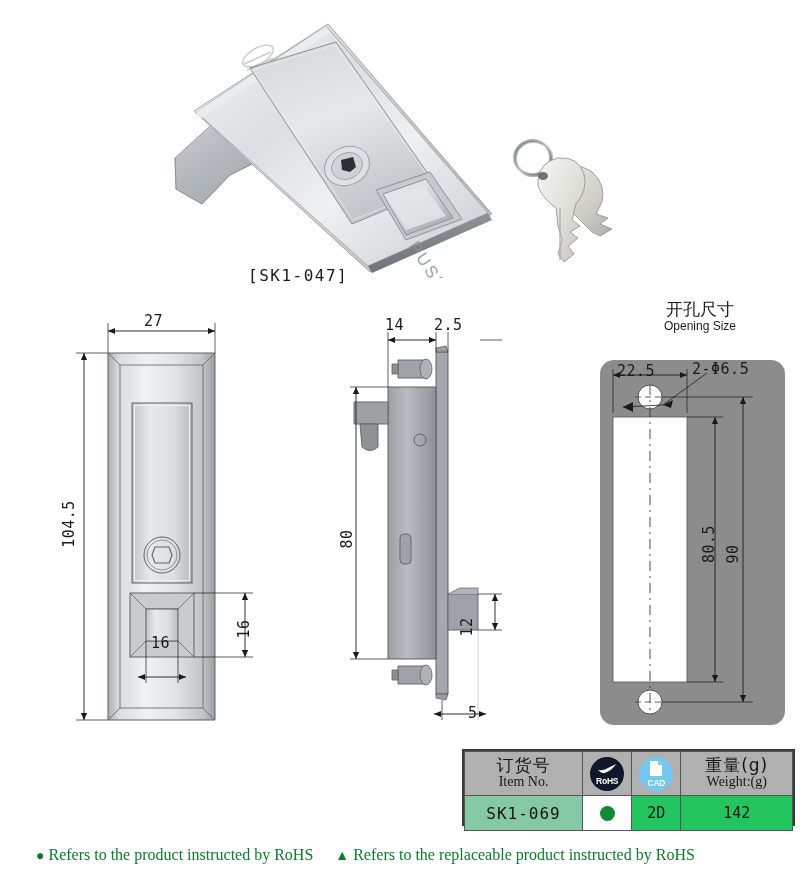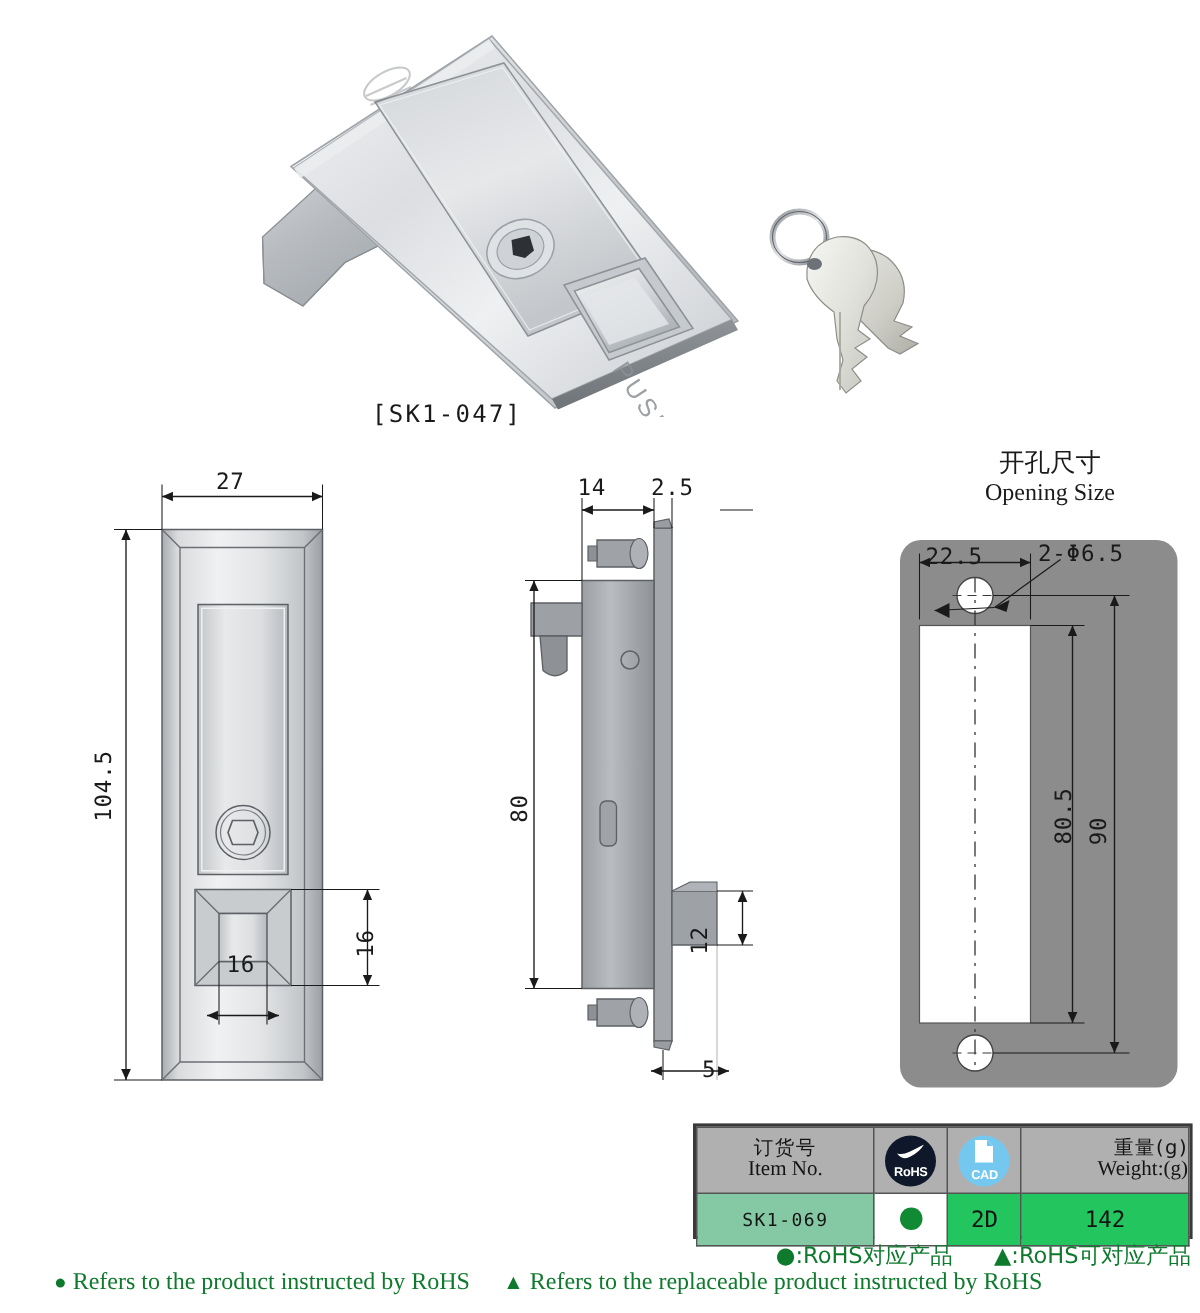--- a/index.html
+++ b/index.html
@@ -41,48 +41,48 @@
 
   .opening-title {
     position: absolute; left: 620px; top: 300px;
     width: 160px; text-align: center;
   }
   .opening-title .cn {
     font-family: "DejaVu Sans", sans-serif;
     font-size: 17px; color: #1a1a1a; line-height: 1.15; text-align: center;
   }
   .opening-title .en {
-    font-family: Liberation Serif, serif;
-    font-size: 16px; color: #1a1a1a; line-height: 1.15;
+    font-family: Liberation Sans, sans-serif;
+    font-size: 12px; color: #1a1a1a; line-height: 1.15;
   }
 
   
   .spec-table {
     position: absolute; left: 462px; top: 749px;
     width: 333px; height: 77px;
     border: 2px solid #3a3a3a;
     border-collapse: collapse;
     background: #b0b0b0;
   }
   .spec-table table { border-collapse: collapse; width: 100%; height: 100%; }
   .spec-table th, .spec-table td {
     border: 1px solid #555; padding: 0; text-align: center; vertical-align: middle;
   }
   .spec-table thead th { background: #b0b0b0; height: 44px; }
   .hdr-cn {
-    font-family: "DejaVu Sans", sans-serif; font-size: 13px; color: #141414;
+    font-family: "DejaVu Sans", sans-serif; font-size: 17px; color: #141414;
     line-height: 1.05; font-weight: normal; letter-spacing: 1px;
   }
   .hdr-en {
     font-family: "Liberation Serif", serif; font-size: 14px; color: #141414;
     line-height: 1.05; font-weight: normal;
   }
   .cell-item {
     background: #84c9a3; height: 35px;
-    font-family: "DejaVu Sans Mono", monospace; font-size: 12px; color: #141414;
+    font-family: "DejaVu Sans Mono", monospace; font-size: 16px; color: #141414;
     letter-spacing: 1px;
   }
   .cell-white { background: #22c55e; height: 31px;
     font-family: "DejaVu Sans Mono", monospace; font-size: 15px; color: #141414; }
   .green-dot-cell { background: #ffffff; }
   .green-dot {
     width: 15px; height: 15px; border-radius: 50%; background: #108a33;
     display: inline-block; vertical-align: middle;
   }
 
@@ -442,44 +442,39 @@
             <span class="cad-badge">
               <span>
                 <svg width="14" height="17" viewBox="0 0 14 17" xmlns="http://www.w3.org/2000/svg">
                   <path d="M1,1 L9,1 L13,5 L13,16 L1,16 Z" fill="#ffffff"></path>
                   <path d="M9,1 L9,5 L13,5" fill="#74c8ef"></path>
                 </svg>
               </span>
               <span class="txt">CAD</span>
             </span>
           </th>
-          <th style="width:34%;text-align:right;">
+          <th style="width:34%;">
             <div class="hdr-cn">重量(g)</div>
             <div class="hdr-en">Weight:(g)</div>
           </th>
         </tr>
       </thead>
       <tbody>
         <tr>
           <td class="cell-item">SK1-069</td>
           <td class="green-dot-cell">
             <span class="green-dot"></span>
           </td>
           <td class="cell-white">2D</td>
           <td class="cell-white">142</td>
         </tr>
       </tbody>
     </table>
   </div>
 
-  <div class="note-cn">
-    <span>●:RoHS对应产品</span>
-    <span class="gap"></span>
-    <span>▲:RoHS可对应产品</span>
-  </div>
 
   <div class="note-en">
     <span class="sym">●</span>
     <span>Refers to the product instructed by RoHS</span>
     <span class="gap"></span>
     <span class="sym">▲</span>
     <span>Refers to the replaceable product instructed by RoHS</span>
   </div>
 
 </div>

